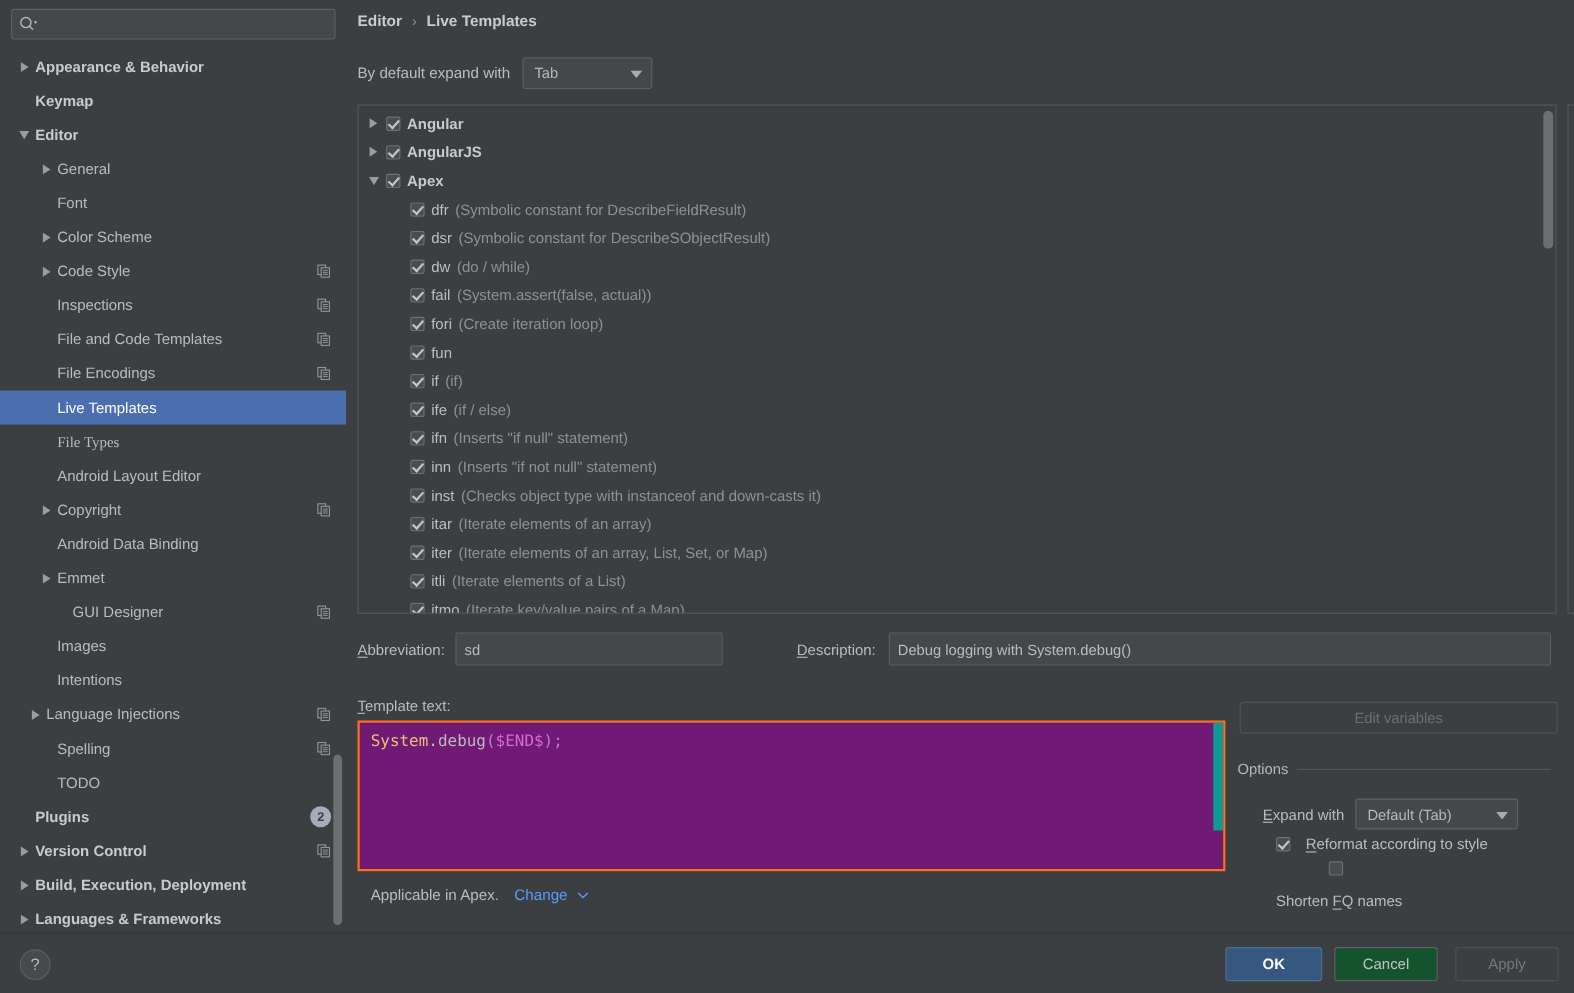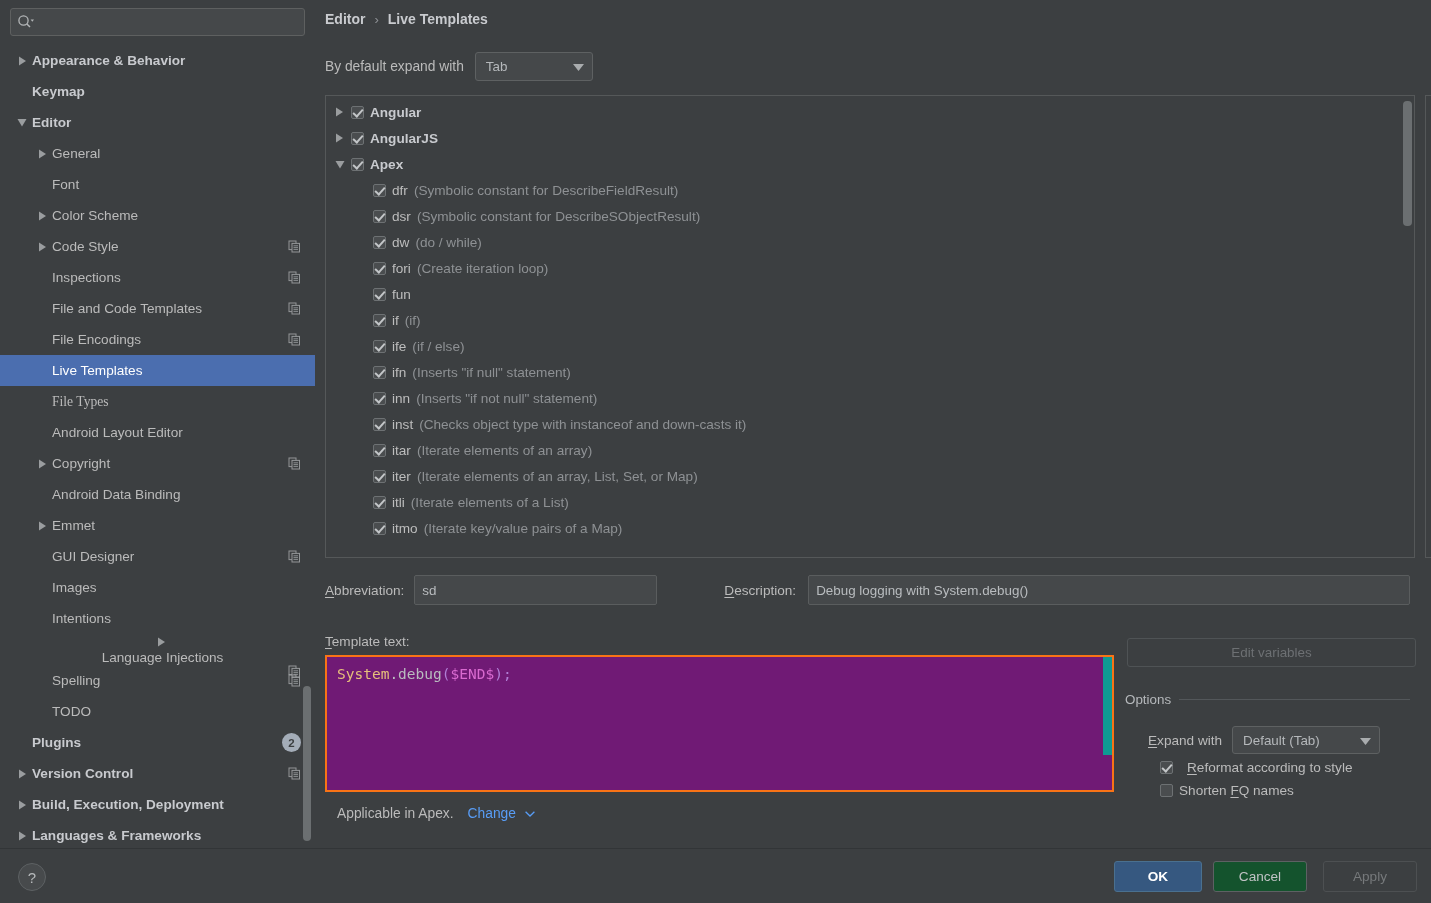--- a/index.html
+++ b/index.html
@@ -131,21 +131,21 @@
     position: absolute; left: 812px; top: 638px; width: 289px; height: 29px;
     background: #3c3f41; border: 1px solid #4f5355; border-radius: 3px;
     display: flex; align-items: center; justify-content: center;
     color: #6d7073; font-size: 13.4px; cursor: default;
   }
   .optlegend { position: absolute; left: 810px; top: 692px; width: 285px; display: flex; align-items: center; gap: 8px; }
   .optlegend .t { font-size: 13.4px; color: #b5b8bb; }
   .optlegend .hr { flex: 1 1 auto; height: 1px; background: #53575a; }
   .optrow1 { position: absolute; left: 833px; top: 726px; display: flex; align-items: center; gap: 10px; }
   .optrow2 { position: absolute; left: 845px; top: 760px; display: flex; align-items: center; gap: 8px; }
-  .optrow3 { position: absolute; left: 845px; top: 783px; display: flex; align-items: center; gap: 0; }
+  .optrow3 { position: absolute; left: 845px; top: 783px; display: flex; align-items: center; gap: 16px; flex-direction: column; }
   .optlbl { font-size: 13.6px; color: #bbbbbb; }
 
   .applicable { position: absolute; left: 22px; top: 806px; display: flex; align-items: center; gap: 14px; }
   .applicable .txt { font-size: 13.8px; color: #bbbbbb; }
   .link { color: #589df6; font-size: 13.8px; cursor: default; }
   .link-chev { margin-left: 5px; }
 
   
   .footer { position: absolute; left: 0; bottom: 0; width: 1431px; height: 55px; background: #3c3f41; border-top: 1px solid #323537; }
   .helpbtn {
@@ -300,40 +300,40 @@
           <span class="tree-label">Android Data Binding</span>
         </div>
         <div class="tree-row" style="padding-left: 34px;">
           <span class="tw">
             <svg width="9" height="10" viewBox="0 0 9 10">
               <path d="M1 0.5 L8 5 L1 9.5 Z" fill="#9a9d9f"></path>
             </svg>
           </span>
           <span class="tree-label">Emmet</span>
         </div>
-        <div class="tree-row" style="padding-left: 34px;">
+        <div class="tree-row" style="padding-left: 48px;">
           <span class="tw"></span>
           <span class="tree-label">GUI Designer</span>
           <span class="copy-badge"><svg width="13" height="13" viewBox="0 0 13 13">
               <rect x="1" y="1" width="7" height="8.6" fill="none" stroke="#a3a6a8" stroke-width="1"></rect>
               <rect x="4" y="3.4" width="7.5" height="8.6" fill="#3c3f41" stroke="#a3a6a8" stroke-width="1"></rect>
               <line x1="5.5" y1="5.8" x2="10" y2="5.8" stroke="#a3a6a8" stroke-width=".9"></line>
               <line x1="5.5" y1="7.6" x2="10" y2="7.6" stroke="#a3a6a8" stroke-width=".9"></line>
               <line x1="5.5" y1="9.4" x2="10" y2="9.4" stroke="#a3a6a8" stroke-width=".9"></line>
             </svg></span>
         </div>
         <div class="tree-row" style="padding-left: 34px;">
           <span class="tw"></span>
           <span class="tree-label">Images</span>
         </div>
         <div class="tree-row" style="padding-left: 34px;">
           <span class="tw"></span>
           <span class="tree-label">Intentions</span>
         </div>
-        <div class="tree-row" style="padding-left: 24px; flex-direction: column;">
+        <div class="tree-row" style="padding-left: 24px;">
           <span class="tw">
             <svg width="9" height="10" viewBox="0 0 9 10">
               <path d="M1 0.5 L8 5 L1 9.5 Z" fill="#9a9d9f"></path>
             </svg>
           </span>
           <span class="tree-label">Language Injections</span>
           <span class="copy-badge"><svg width="13" height="13" viewBox="0 0 13 13">
               <rect x="1" y="1" width="7" height="8.6" fill="none" stroke="#a3a6a8" stroke-width="1"></rect>
               <rect x="4" y="3.4" width="7.5" height="8.6" fill="#3c3f41" stroke="#a3a6a8" stroke-width="1"></rect>
               <line x1="5.5" y1="5.8" x2="10" y2="5.8" stroke="#a3a6a8" stroke-width=".9"></line>
@@ -454,20 +454,25 @@
           </div>
           <div class="tpl-row child">
             <span class="cb checked"></span>
             <span class="tpl-abbr">dsr</span>
             <span class="tpl-desc">(Symbolic constant for DescribeSObjectResult)</span>
           </div>
           <div class="tpl-row child">
             <span class="cb checked"></span>
             <span class="tpl-abbr">dw</span>
             <span class="tpl-desc">(do / while)</span>
+          </div>
+          <div class="tpl-row child">
+            <span class="cb checked"></span>
+            <span class="tpl-abbr">fail</span>
+            <span class="tpl-desc">(System.assert(false, actual))</span>
           </div>
           <div class="tpl-row child">
             <span class="cb checked"></span>
             <span class="tpl-abbr">fori</span>
             <span class="tpl-desc">(Create iteration loop)</span>
           </div>
           <div class="tpl-row child">
             <span class="cb checked"></span>
             <span class="tpl-abbr">fun</span>
           </div>

